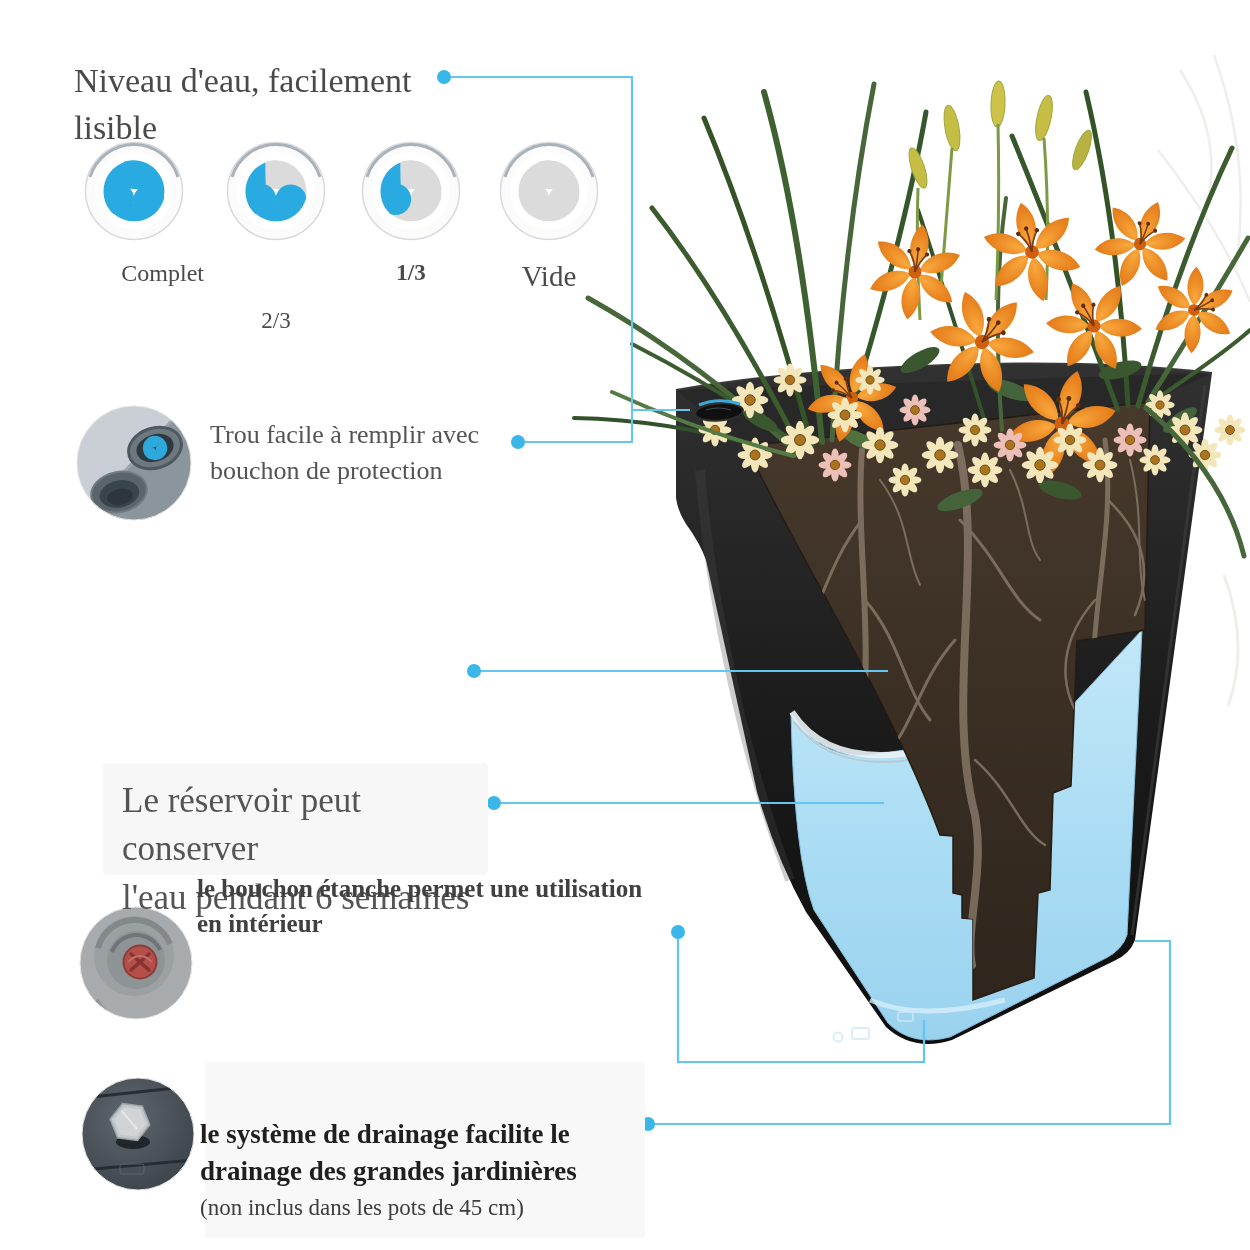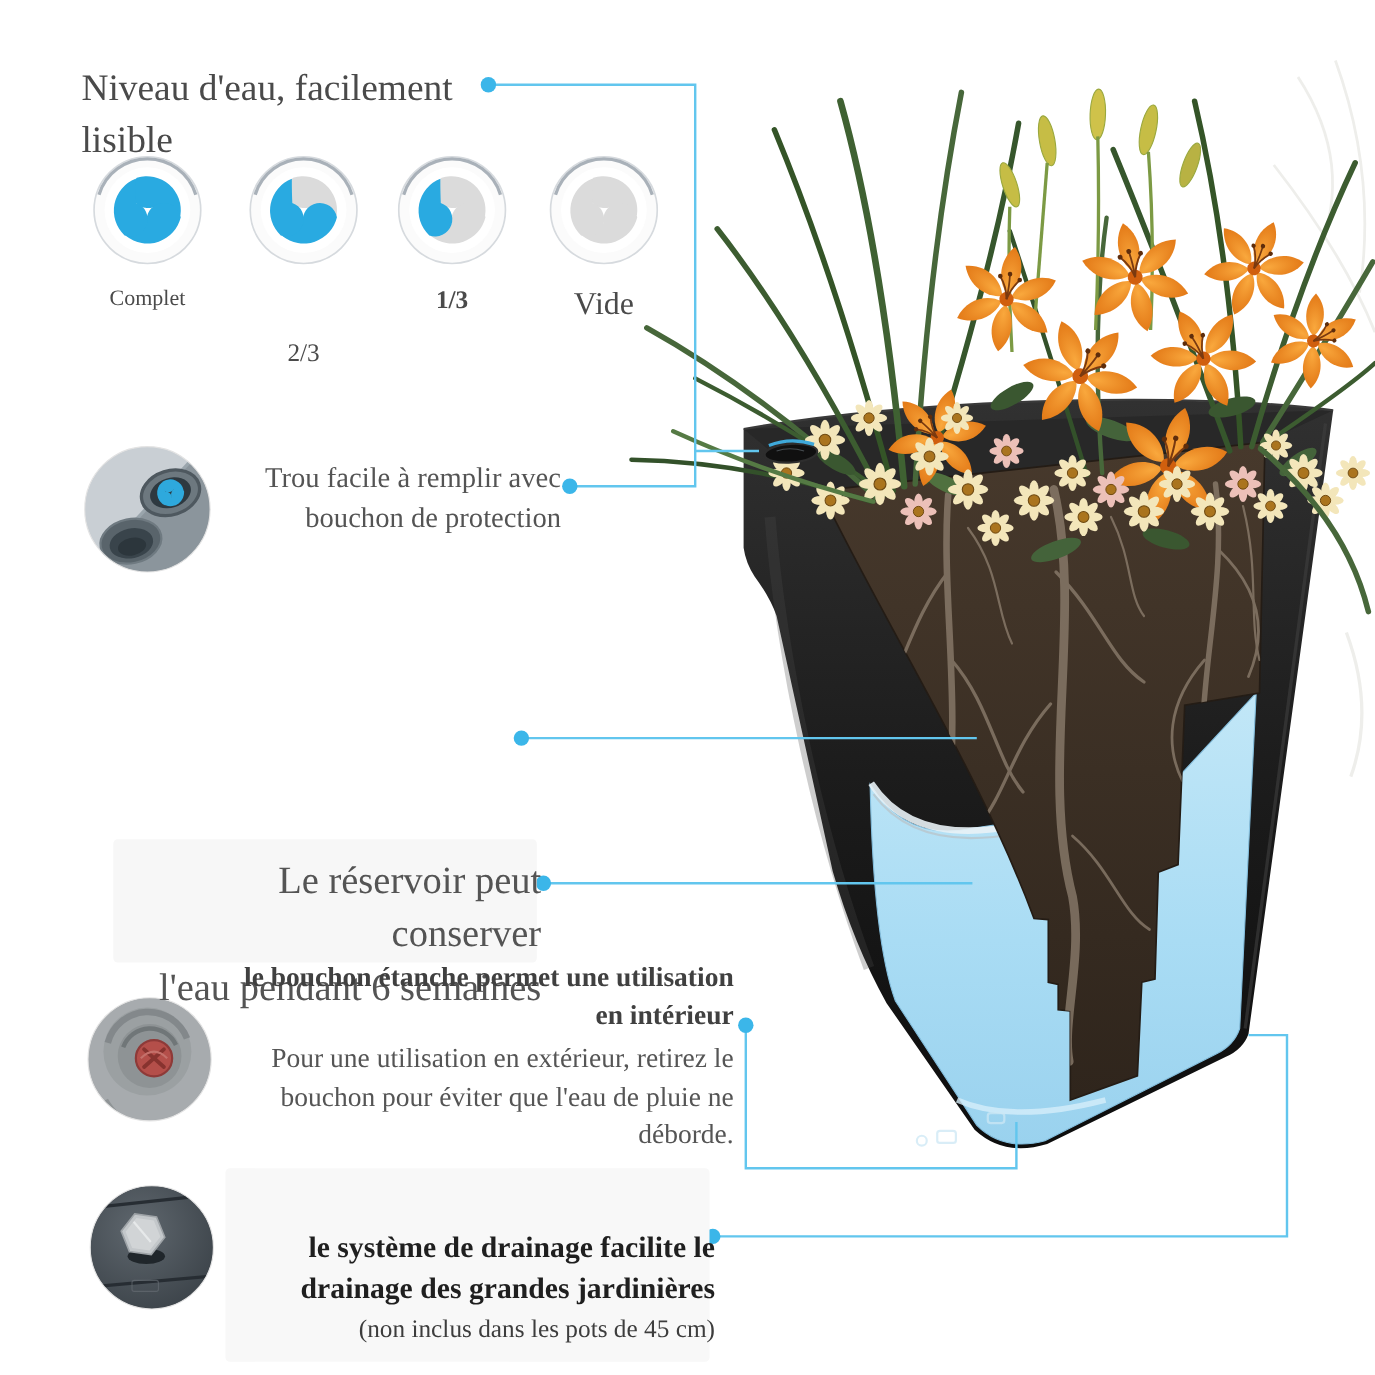--- a/index.html
+++ b/index.html
@@ -1,31 +1,31 @@
 <!DOCTYPE html>
 <html><head>
 <meta charset="utf-8">
 <style>
   html,body{margin:0;padding:0;background:#ffffff;}
   .stage{position:relative;width:1250px;height:1250px;background:#ffffff;overflow:hidden;
          font-family:"Liberation Serif","DejaVu Serif",serif;color:#4f4f4f;}
   .stage svg{position:absolute;left:0;top:0;}
   .panel{position:absolute;background:#f7f7f7;border-radius:4px;z-index:1;}
-  .txt{position:absolute;z-index:3;white-space:pre-line;text-align:right;line-height:1.38;}
+  .txt{position:absolute;z-index:3;white-space:pre-line;text-align:left;line-height:1.38;}
   .txt.left{text-align:left;}
   #t-niveau{left:74px;top:58px;width:400px;font-size:34px;color:#4a4a4a;}
   #t-trou{left:210px;top:417px;width:300px;font-size:26px;color:#545454;}
   #t-racines{left:110px;top:643px;width:356px;font-size:26px;color:#545454;}
   #t-reservoir{left:122px;top:777px;width:370px;font-size:35px;color:#545454;}
   #t-plug-title{left:197px;top:872px;width:470px;font-size:25px;font-weight:700;color:#404040;}
   #t-plug-body{left:197px;top:946px;width:470px;font-size:25px;color:#555555;}
   #t-drain-title{left:200px;top:1116px;width:450px;font-size:27px;font-weight:700;color:#1f1f1f;}
   #t-drain-note{left:200px;top:1192px;width:450px;font-size:23px;color:#3d3d3d;}
   .badge-label{position:absolute;top:260px;width:140px;text-align:center;z-index:3;color:#4a4a4a;}
-  .bl-0{left:64px;font-size:20px;}
+  .bl-0{left:64px;font-size:24px;text-align:right;}
   .bl-1{left:206px;font-size:23px;margin-top:48px;}
   .bl-2{left:341px;font-size:23px;font-weight:bold;}
   .bl-3{left:479px;font-size:29px;}
 </style>
 </head>
 <body>
 
 <div class="stage">
 
   <div class="panel" style="left:103px;top:763px;width:385px;height:112px;"></div>
@@ -515,19 +515,16 @@
   <span class="badge-label bl-1">2/3</span>
   <span class="badge-label bl-2">1/3</span>
   <span class="badge-label bl-3">Vide</span>
 
   <div class="txt" id="t-trou">Trou facile à remplir avec
 bouchon de protection</div>
   <div class="txt" id="t-reservoir">Le réservoir peut conserver
 l'eau pendant 6 semaines</div>
   <div class="txt" id="t-plug-title">le bouchon étanche permet une utilisation
 en intérieur</div>
-  <div class="txt" id="t-plug-body">Pour une utilisation en extérieur, retirez le
-bouchon pour éviter que l'eau de pluie ne
-déborde.</div>
   <div class="txt" id="t-drain-title">le système de drainage facilite le
 drainage des grandes jardinières</div>
   <div class="txt" id="t-drain-note">(non inclus dans les pots de 45 cm)</div>
 </div>
 
 </body></html>

